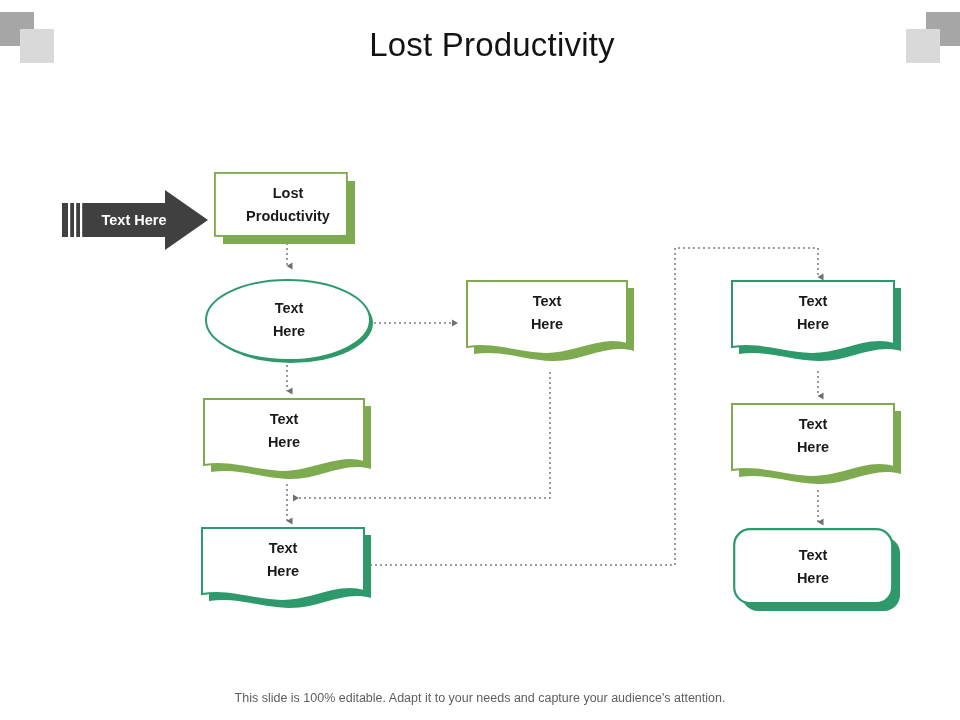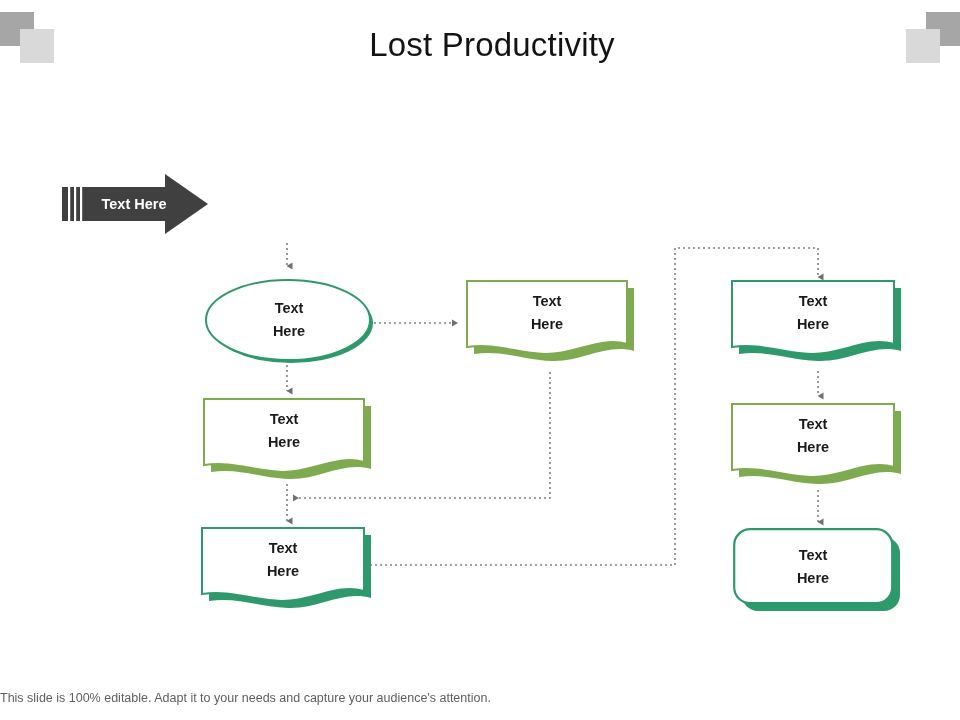--- a/index.html
+++ b/index.html
@@ -39,29 +39,30 @@
     color: #131313;
     letter-spacing: 0.2px;
   }
 
   
   #footer-note {
     position: absolute;
     left: 0;
     top: 691px;
     width: 960px;
+    text-align: center;
     font-size: 12.5px;
     color: #5e5e5e;
   }
 
   
   #arrow-callout {
     position: absolute;
     left: 62px;
-    top: 174px;
+    top: 190px;
     width: 146px;
     height: 60px;
   }
   #arrow-callout .arrow-svg { position: absolute; left: 0; top: 0; }
   #arrow-callout .arrow-label {
     position: absolute;
     left: 26px;
     top: 0;
     width: 92px;
     height: 60px;
@@ -156,20 +157,30 @@
   <div id="arrow-callout">
     <svg class="arrow-svg" width="146" height="60" viewBox="0 0 146 60">
       <path d="M0,13 L103,13 L103,0 L146,30 L103,60 L103,47 L0,47 Z" fill="#404040"></path>
       <rect x="6" y="13" width="2.2" height="34" fill="#ffffff"></rect>
       <rect x="12" y="13" width="2.2" height="34" fill="#ffffff"></rect>
       <rect x="18" y="13" width="2.2" height="34" fill="#ffffff"></rect>
     </svg>
     <div class="arrow-label">Text Here</div>
   </div>
 
+  <div class="node" style="left:214px; top:172px; width:148px; height:74px;">
+    <svg width="148" height="74" viewBox="0 0 148 74">
+      <rect x="9" y="9" width="132" height="63" fill="#7eab4f"></rect>
+      <rect x="0.9" y="0.9" width="132" height="63" fill="#ffffff" stroke="#7eab4f" stroke-width="1.9"></rect>
+    </svg>
+    <div class="node-label" style="height:65px;">
+      <span>Lost</span>
+      <span>Productivity</span>
+    </div>
+  </div>
 
   <div class="node" style="left:203px; top:278px; width:172px; height:88px;">
     <svg width="172" height="88" viewBox="0 0 172 88">
       <ellipse cx="88" cy="45" rx="82" ry="40" fill="#2e9a6b"></ellipse>
       <ellipse cx="85" cy="42" rx="82" ry="40" fill="#ffffff" stroke="#2e9a6b" stroke-width="2"></ellipse>
     </svg>
     <div class="node-label" style="height:84px;">
       <span>Text</span>
       <span>Here</span>
     </div>

